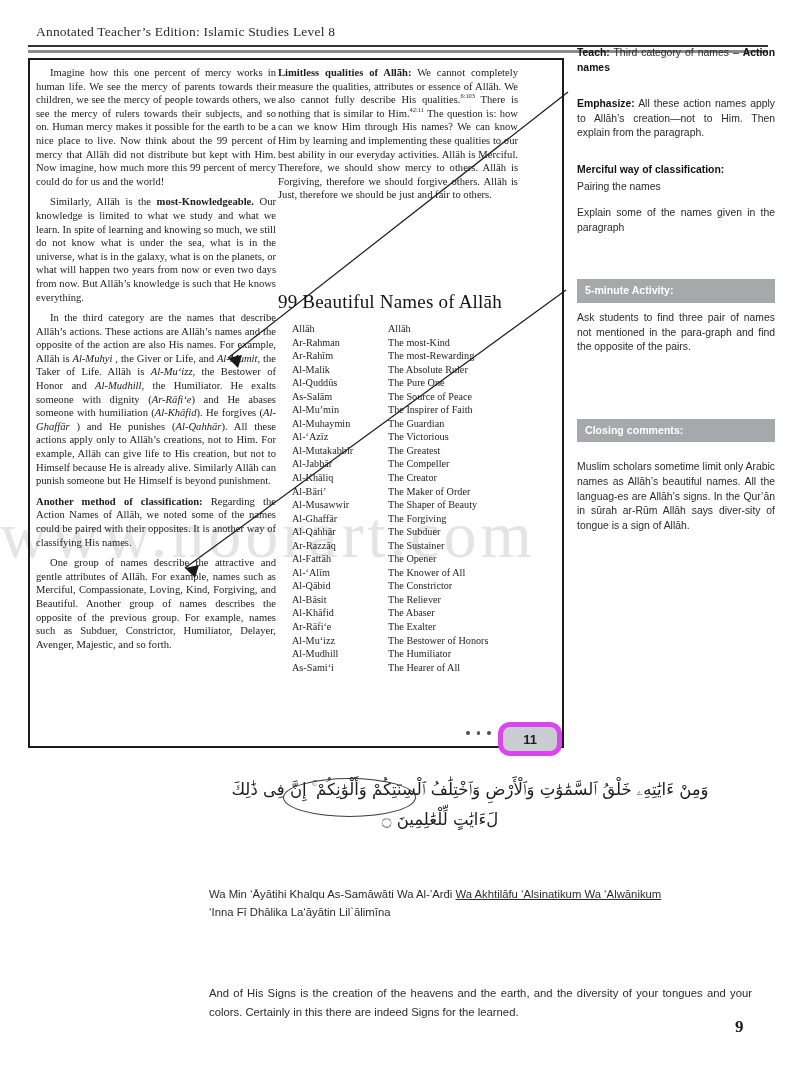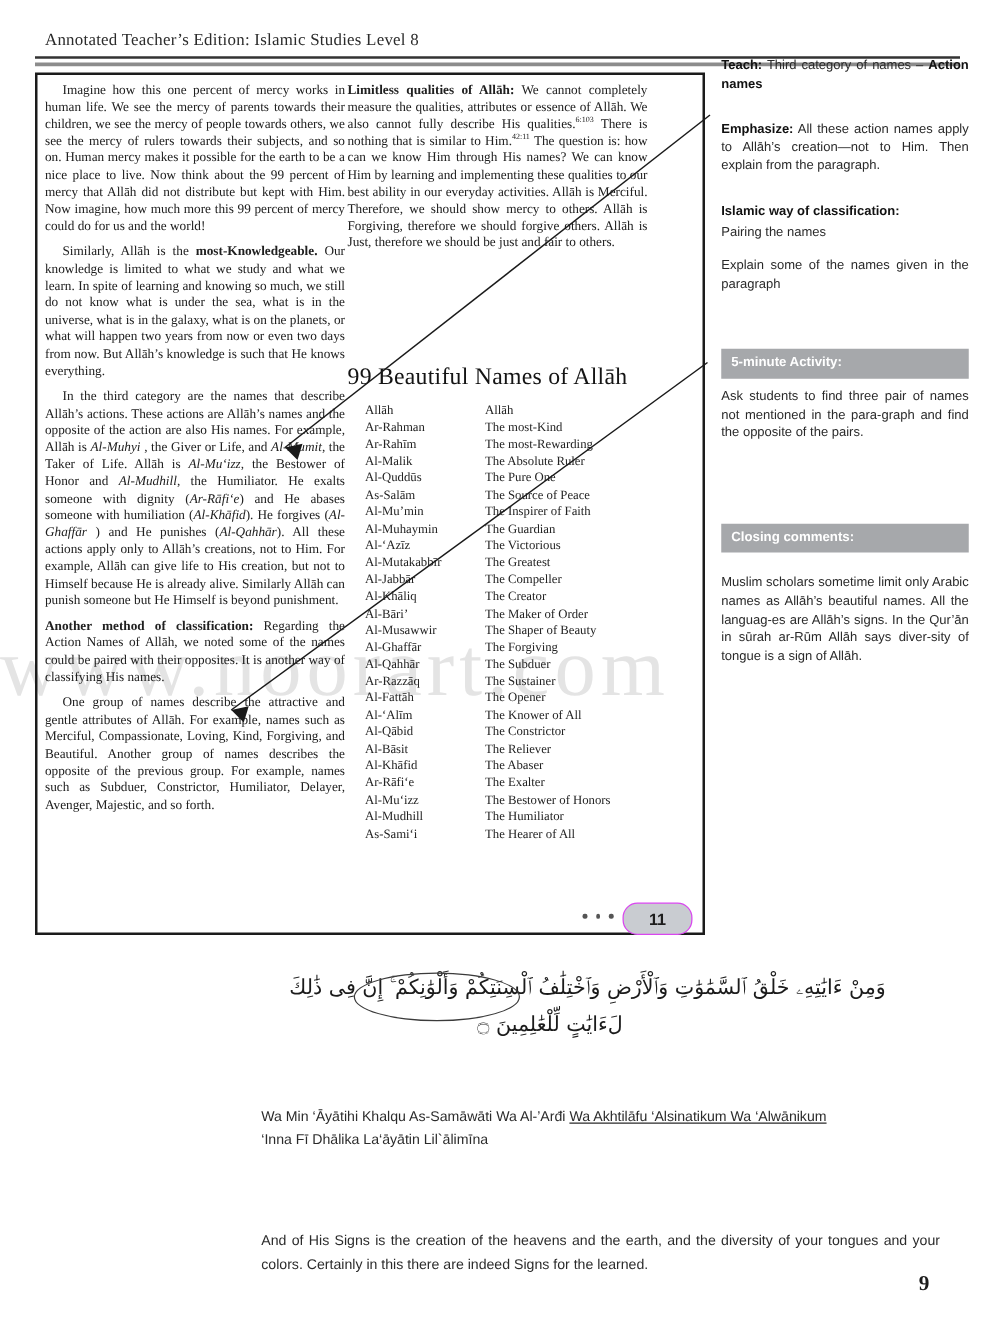--- a/index.html
+++ b/index.html
@@ -121,21 +121,21 @@
 
   
   #page-badge {
     position: absolute;
     left: 498px;
     top: 722px;
     width: 54px;
     height: 24px;
     border-radius: 12px;
     background: #c9ccd1;
-    border: 1px solid #d946ef;
+    border: 5px solid #d946ef;
     color: #1d1d1d;
     font-family: "Liberation Sans", sans-serif;
     font-weight: bold;
     font-size: 13px;
     display: flex;
     align-items: center;
     justify-content: center;
   }
   #badge-dots {
     position: absolute;
@@ -427,21 +427,21 @@
 
   <div class="note-gap-md"></div>
 
   <div class="note-block">
     <p class="note-p"><span class="note-lead">Emphasize:</span><span>  All these action names apply to Allāh’s creation—not to Him. Then explain from the paragraph.</span></p>
   </div>
 
   <div class="note-gap-md"></div>
 
   <div class="note-block">
-    <p class="note-p"><span class="note-lead">Islamic way of classification:</span></p>
+    <p class="note-p"><span class="note-lead">Merciful way of classification:</span></p>
     <p class="note-p">Pairing the names</p>
     <div class="note-gap-sm"></div>
     <p class="note-p">Explain some of the names given in the paragraph</p>
   </div>
 
   <div class="note-gap-lg"></div>
 
   <div class="note-block">
     <div class="note-bar">5-minute Activity:</div>
     <p class="note-p">Ask students to find three pair of names not mentioned in the para-graph and find the opposite of the pairs.</p>

